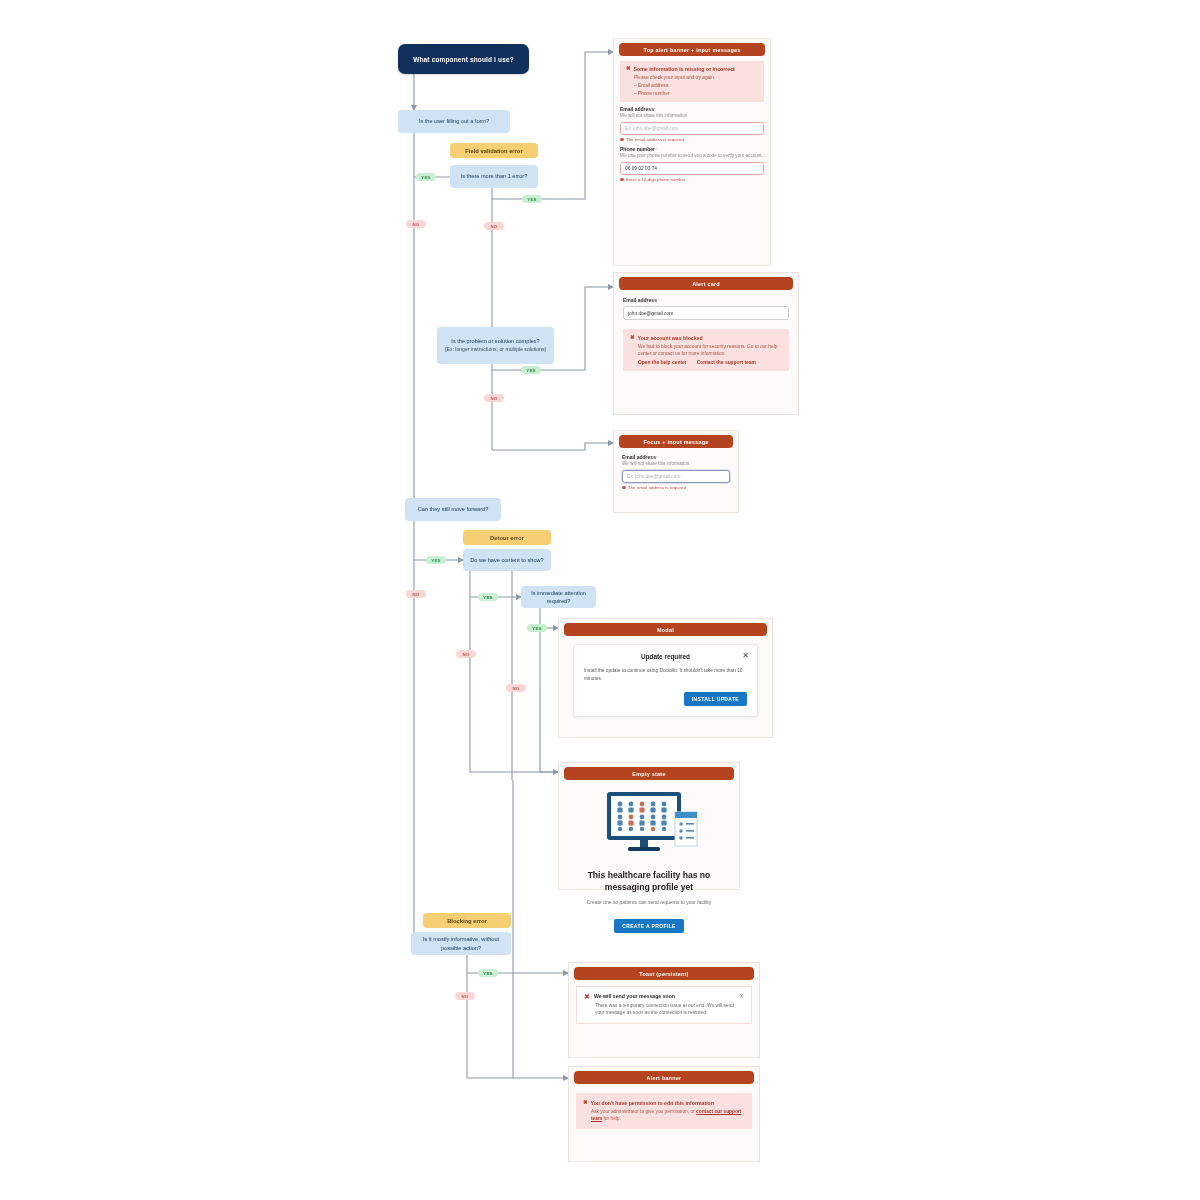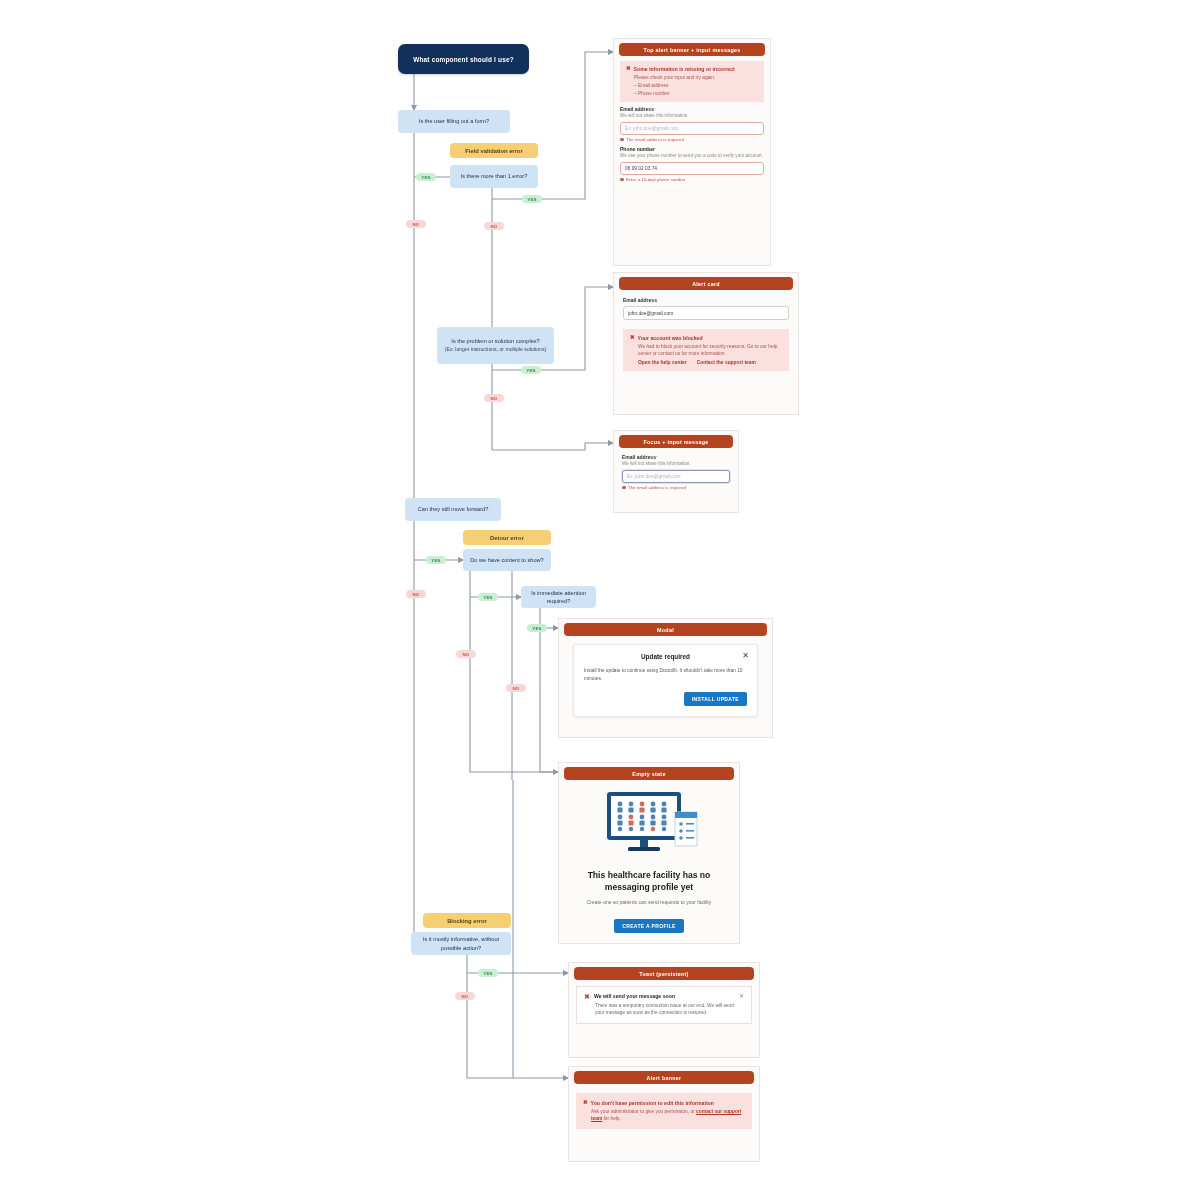--- a/index.html
+++ b/index.html
@@ -330,21 +330,21 @@
     <div class="modal-card">
       <span class="modal-close">✕</span>
       <div class="modal-title">Update required</div>
       <div class="modal-text">Install the update to continue using Doctolib. It shouldn't take more than 10 minutes.</div>
       <div class="modal-actions">
         <span class="btn-primary">INSTALL UPDATE</span>
       </div>
     </div>
   </div>
 
-  <div class="panel" style="left:558px;top:762px;width:182px;height:182px;">
+  <div class="panel" style="left:558px;top:762px;width:182px;height:128px;">
     <div class="panel-head">Empty state</div>
     <div class="empty-wrap">
       
       <svg width="104" height="68" viewBox="0 0 104 68">
         <rect x="10" y="2" width="74" height="48" rx="3" fill="#1d4f7c"></rect>
         <rect x="14" y="6" width="66" height="40" fill="#ffffff"></rect>
         <g fill="#2d6ea3" opacity="0.85">
           <circle cx="23" cy="14" r="2.4"></circle>
             <rect x="20.4" y="17.5" width="5.2" height="5" rx="1.2"></rect>
           <circle cx="34" cy="14" r="2.4"></circle>

